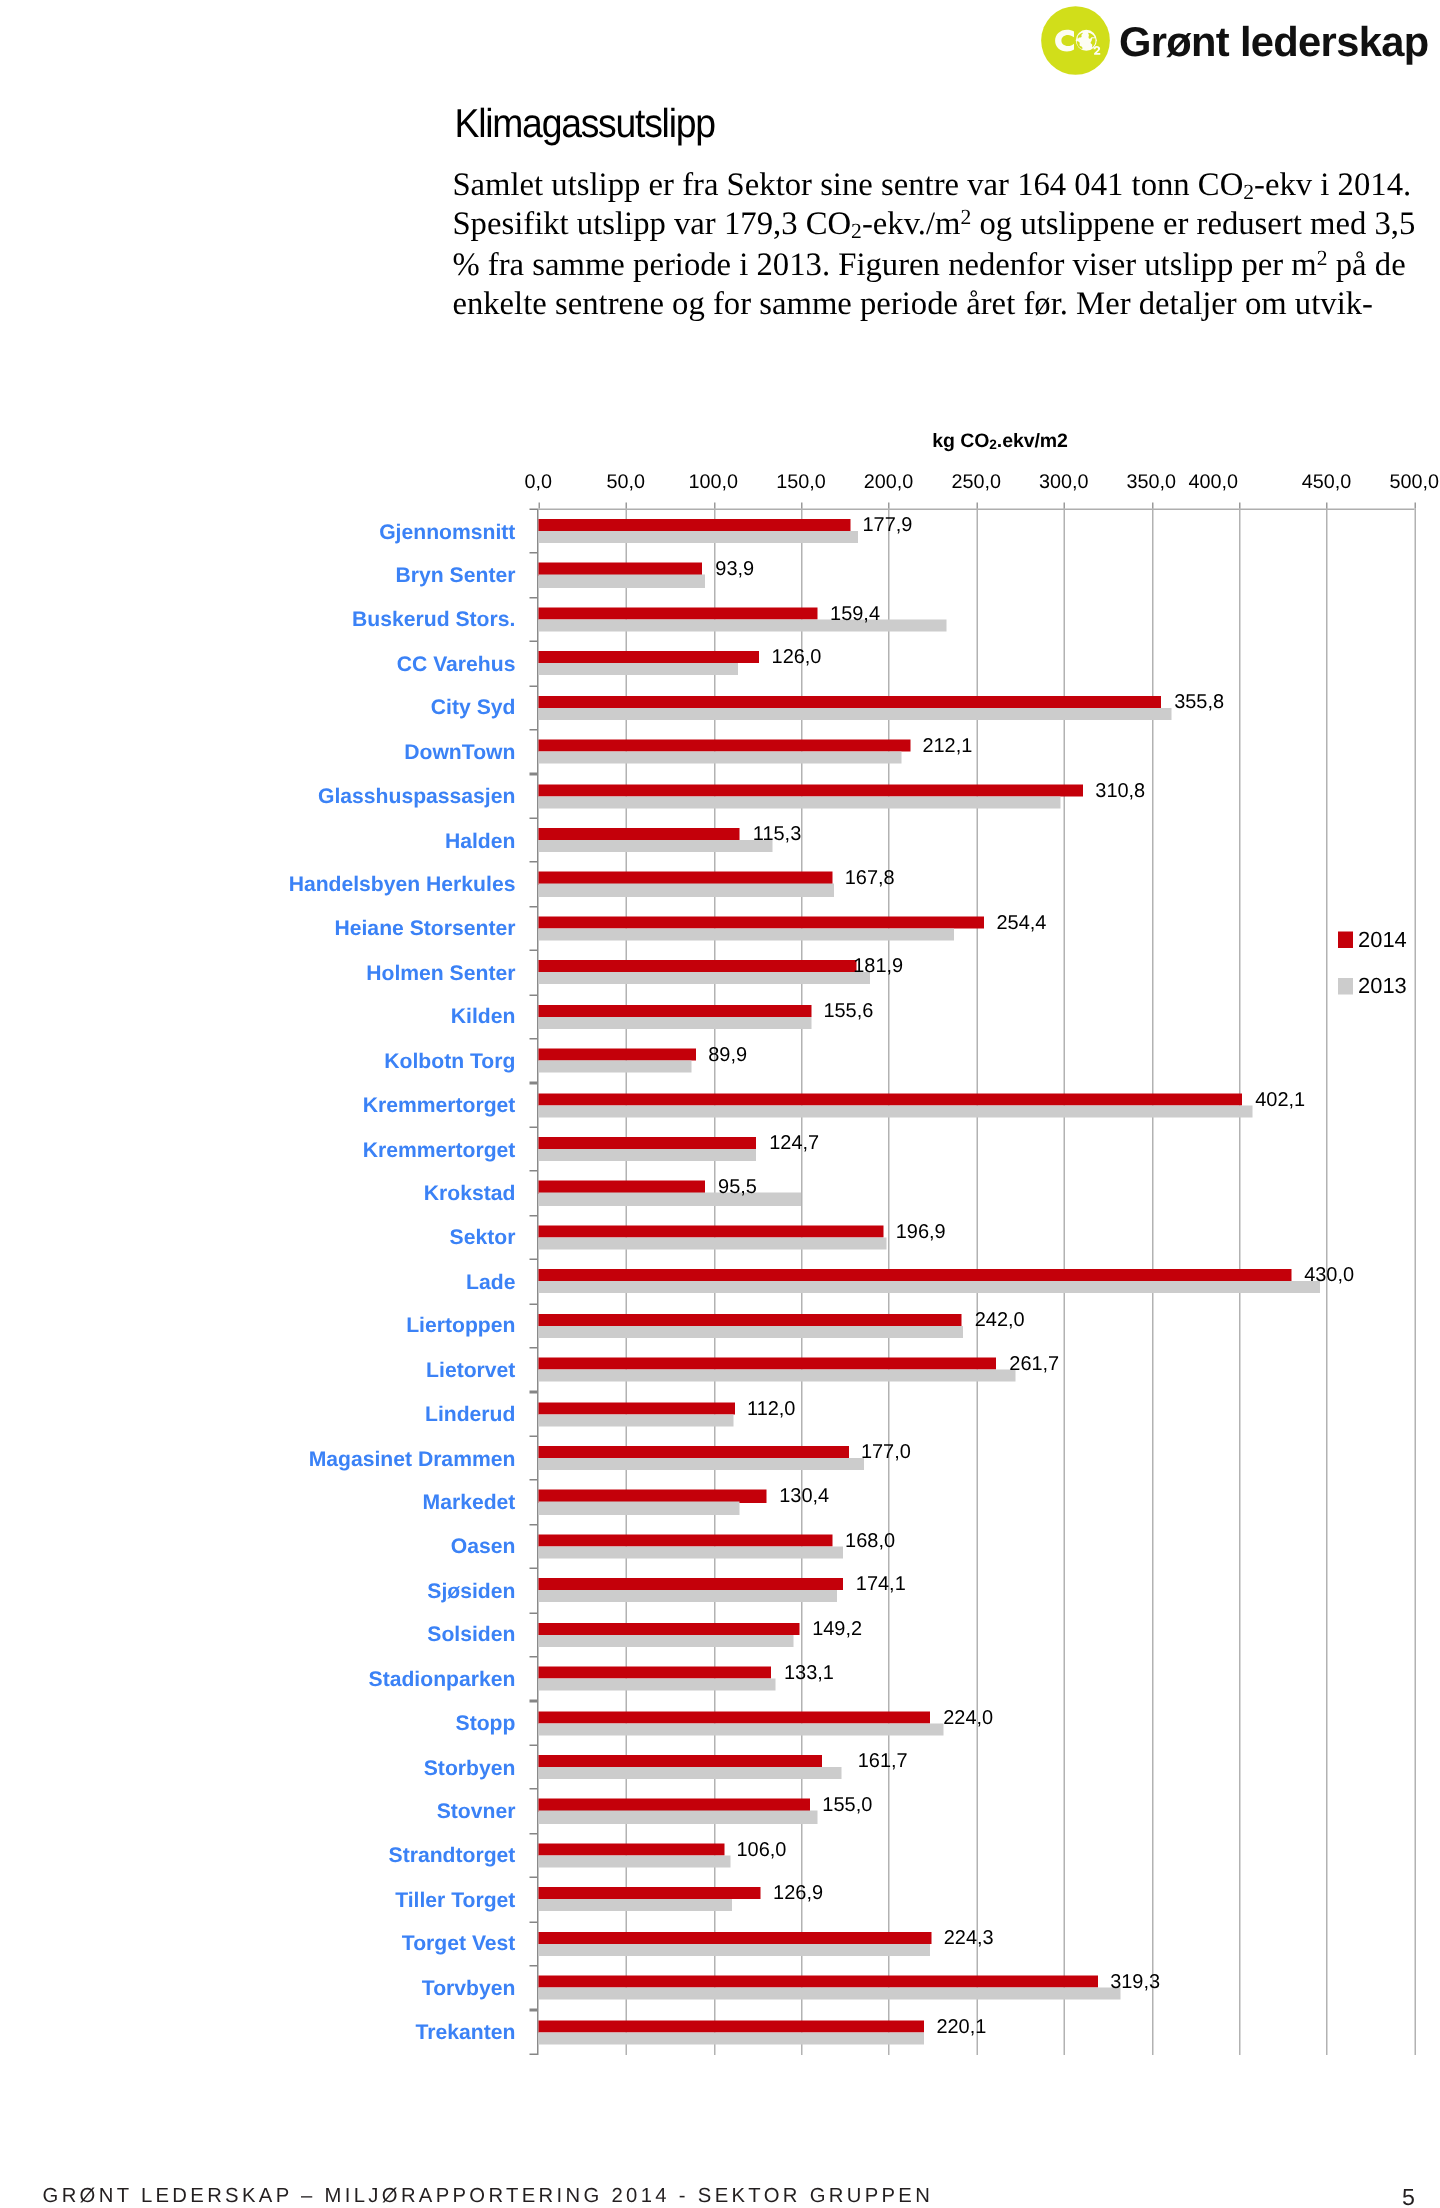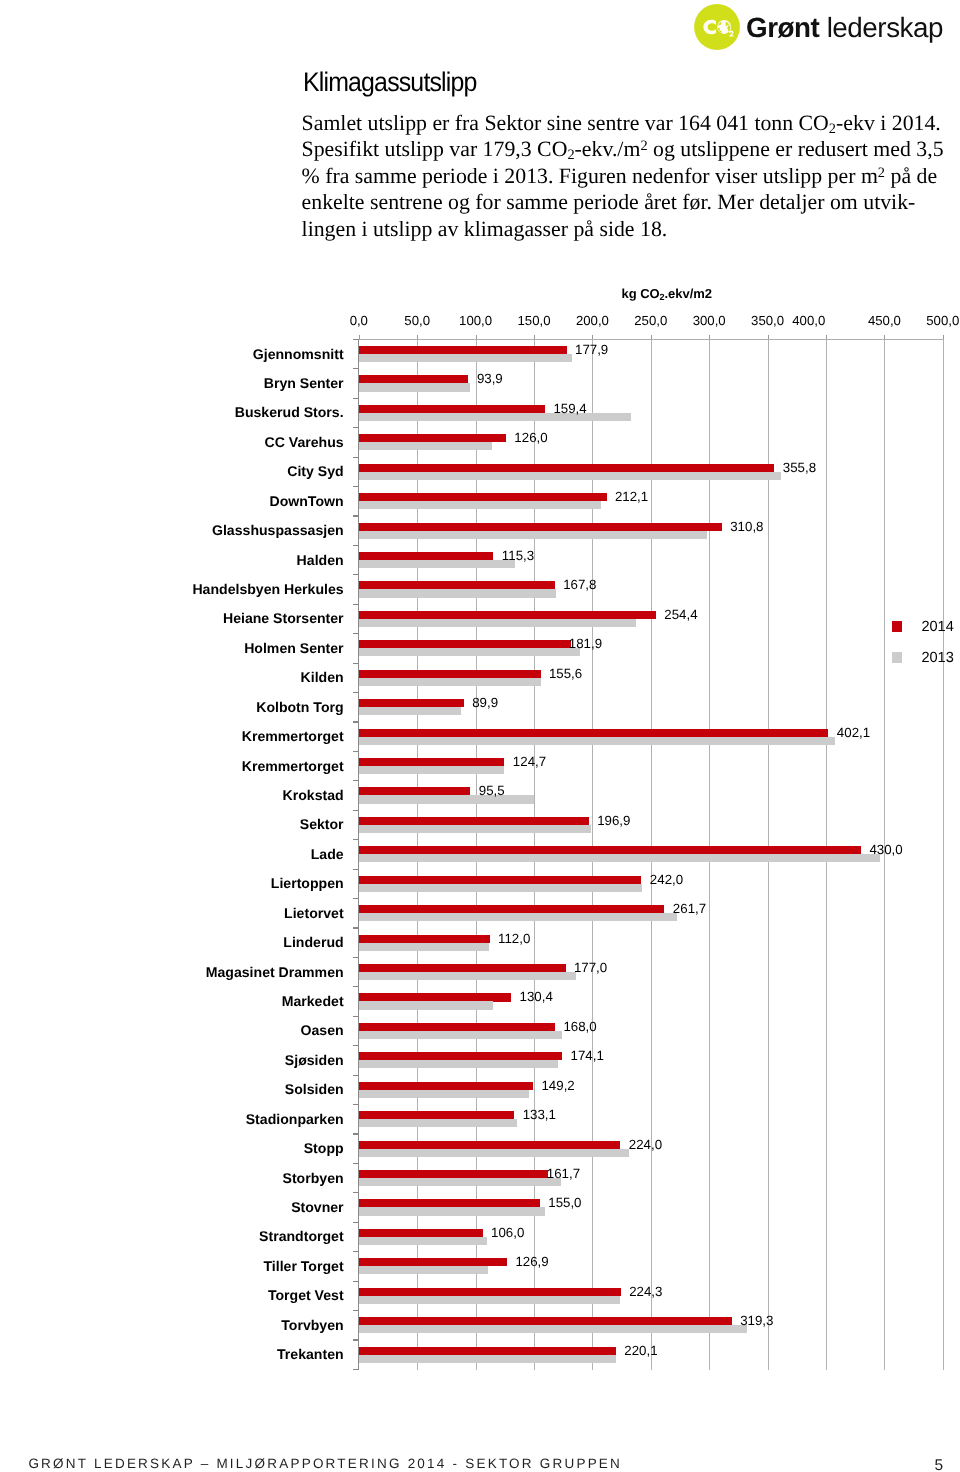--- a/index.html
+++ b/index.html
@@ -8,21 +8,21 @@
      font-family:"Liberation Sans",sans-serif;
      -webkit-font-smoothing:antialiased;text-rendering:geometricPrecision;}
 .page{position:absolute;left:0;top:0;width:960px;height:1472px;}
 
 
 .logo{position:absolute;left:694px;top:4px;}
 .logo-badge{position:absolute;left:0;top:0;width:46px;height:46px;}
 .logo-word{position:absolute;left:52px;top:10.1px;font-size:27.8px;line-height:28px;color:#111;
    white-space:nowrap;font-family:"Liberation Sans",sans-serif;letter-spacing:-0.46px;}
 .logo-word b{font-weight:700;}
-.logo-word i{font-style:normal;font-weight:400;}
+.logo-word i{font-style:normal;font-weight:700;}
 
 
 .title{position:absolute;left:303.4px;top:68.3px;font-size:27px;line-height:28px;color:#000;
   font-family:"Liberation Sans",sans-serif;font-weight:400;letter-spacing:-0.9px;
   transform:scaleX(0.922);transform-origin:left top;white-space:nowrap;}
 .body{position:absolute;left:301.6px;top:110px;width:642px;font-family:"Liberation Serif",serif;
   font-size:21.8px;line-height:26.4px;color:#000;}
 .body div{white-space:nowrap;height:26.4px;}
 .body sub{font-size:0.66em;vertical-align:-0.2em;line-height:0;}
 .body sup{font-size:0.66em;vertical-align:0.45em;line-height:0;}
@@ -31,34 +31,34 @@
 .axis-title{position:absolute;left:621.5px;top:286px;font-size:13px;font-weight:700;color:#000;
   white-space:nowrap;letter-spacing:-0.05px;}
 .axis-title sub{font-size:0.7em;vertical-align:-0.18em;}
 .plot{position:absolute;left:358.8px;top:338.8px;width:584px;height:1031.1px;}
 .gridline{position:absolute;top:0;width:1px;height:1031.1px;background:#b2b2b2;}
 .plot-top{position:absolute;left:0;top:0;width:584px;height:1px;background:#aeaeae;}
 .yaxis{position:absolute;left:-1.2px;top:0;width:1.2px;height:1031.7px;background:#8a8a8a;}
 .tick{position:absolute;left:-5.5px;width:5px;height:1.2px;background:#858585;}
 .xtick{position:absolute;top:-3.6px;width:1px;height:3.6px;background:#9a9a9a;}
 .xlab{position:absolute;top:-26px;font-size:13.2px;color:#000;text-align:center;width:80px;margin-left:-40px;}
-.cat{position:absolute;right:0;font-size:14.1px;font-weight:700;color:#000000;white-space:nowrap;
+.cat{position:absolute;right:0;font-size:14.1px;font-weight:700;color:#3b82f6;white-space:nowrap;
   text-align:right;line-height:15px;}
 .bar{position:absolute;left:0;}
 .bar.r{background:#C4000A;height:8.1px;}
 .bar.g{background:#CCCCCC;height:8.15px;}
 .vlabel{position:absolute;font-size:13.3px;color:#000;white-space:nowrap;line-height:15px;}
 .caption{position:absolute;left:2.9px;top:643.2px;font-size:19.4px;line-height:20.8px;font-weight:700;
   font-style:italic;color:#000;font-family:"Liberation Sans",sans-serif;letter-spacing:-0.70px;white-space:nowrap;
   -webkit-text-stroke:0.55px #000;}
 .caption sub{font-size:0.72em;vertical-align:-0.16em;letter-spacing:0;line-height:0;}
 .caption sup{font-size:0.66em;vertical-align:0.42em;letter-spacing:0;line-height:0;}
 .caption>div{height:20.8px;}
 .legend{position:absolute;left:891.7px;top:619.2px;font-size:14.6px;color:#000;}
-.legend .le{position:absolute;left:0;display:flex;align-items:flex-start;height:15px;gap:16px;}
+.legend .le{position:absolute;left:0;display:flex;align-items:flex-start;height:15px;}
 .legend .sw{width:10.2px;height:11.3px;margin-right:3.5px;margin-top:1.8px;flex:0 0 auto;}
 
 
 .footer{position:absolute;left:28.4px;top:1456.8px;font-size:13.5px;letter-spacing:2.22px;color:#231f20;line-height:13px;}
 .pageno{position:absolute;left:934.6px;top:1458.5px;font-size:15.5px;color:#231f20;line-height:14px;}
 </style>
 </head>
 <body>
 
 <div class="page">
@@ -78,21 +78,20 @@
   </g>
  </svg>
  <div class="logo-word"><b>Grønt</b> <i>lederskap</i></div>
 </div>
 <div class="title">Klimagassutslipp</div>
 <div class="body">
   <div><span>Samlet utslipp er fra Sektor sine sentre var 164 041 tonn CO</span><sub>2</sub><span>-ekv i 2014.</span></div>
   <div><span>Spesifikt utslipp var 179,3 CO</span><sub>2</sub><span>-ekv./m</span><sup>2</sup><span> og utslippene er redusert med 3,5</span></div>
   <div><span>% fra samme periode i 2013. Figuren nedenfor viser utslipp per m</span><sup>2</sup><span> på de</span></div>
   <div><span>enkelte sentrene og for samme periode året før. Mer detaljer om utvik-</span></div>
-  <div><span>lingen i utslipp av klimagasser på side 18.</span></div>
 </div>
 <div class="axis-title"><span>kg CO</span><sub>2</sub><span>.ekv/m2</span></div>
 <div class="plot">
  <div class="plot-top"></div>
  <div class="yaxis"></div>
 <div class="xtick" style="left:0.00px"></div>
       <div class="xlab" style="left:0.00px">0,0</div>
       <div class="gridline" style="left:58.40px"></div>
       <div class="xtick" style="left:58.40px"></div>
       <div class="xlab" style="left:58.40px">50,0</div>
@@ -260,21 +259,21 @@
       <div class="vlabel" style="left:163.86px;top:768.38px">133,1</div>
       <div class="tick" style="top:794.61px"></div>
       <div class="cat" style="top:802.33px;right:599.20px">Stopp</div>
       <div class="bar r" style="top:801.81px;width:261.63px;background:#C4000A"></div>
       <div class="bar g" style="top:809.81px;width:269.92px;background:#CCCCCC"></div>
       <div class="vlabel" style="left:270.03px;top:797.81px">224,0</div>
       <div class="tick" style="top:824.04px"></div>
       <div class="cat" style="top:831.75px;right:599.20px">Storbyen</div>
       <div class="bar r" style="top:831.24px;width:188.87px;background:#C4000A"></div>
       <div class="bar g" style="top:839.24px;width:202.65px;background:#CCCCCC"></div>
-      <div class="vlabel" style="left:188px;top:827.24px">161,7</div>
+      <div class="vlabel" style="left:213px;top:827.24px">161,7</div>
       <div class="tick" style="top:853.47px"></div>
       <div class="cat" style="top:861.19px;right:599.20px">Stovner</div>
       <div class="bar r" style="top:860.67px;width:181.04px;background:#C4000A"></div>
       <div class="bar g" style="top:868.67px;width:186.65px;background:#CCCCCC"></div>
       <div class="vlabel" style="left:189.44px;top:856.67px">155,0</div>
       <div class="tick" style="top:882.90px"></div>
       <div class="cat" style="top:890.62px;right:599.20px">Strandtorget</div>
       <div class="bar r" style="top:890.10px;width:123.81px;background:#C4000A"></div>
       <div class="bar g" style="top:898.10px;width:127.78px;background:#CCCCCC"></div>
       <div class="vlabel" style="left:132.21px;top:886.10px">106,0</div>

